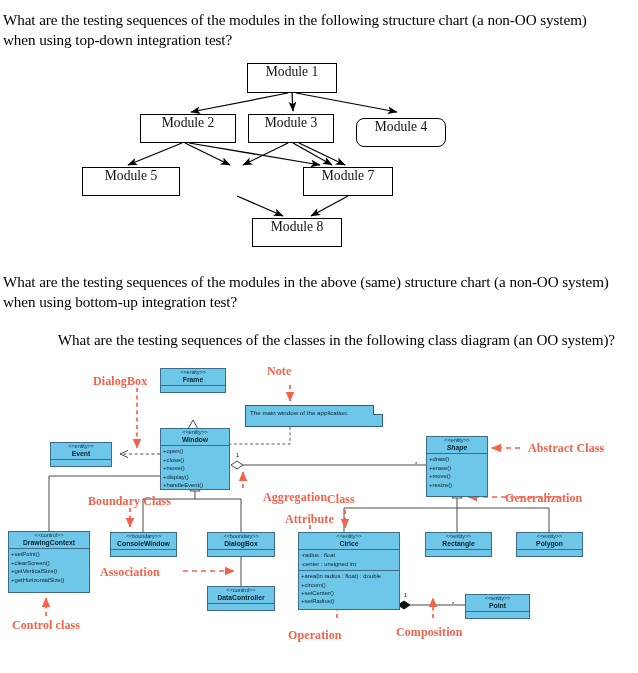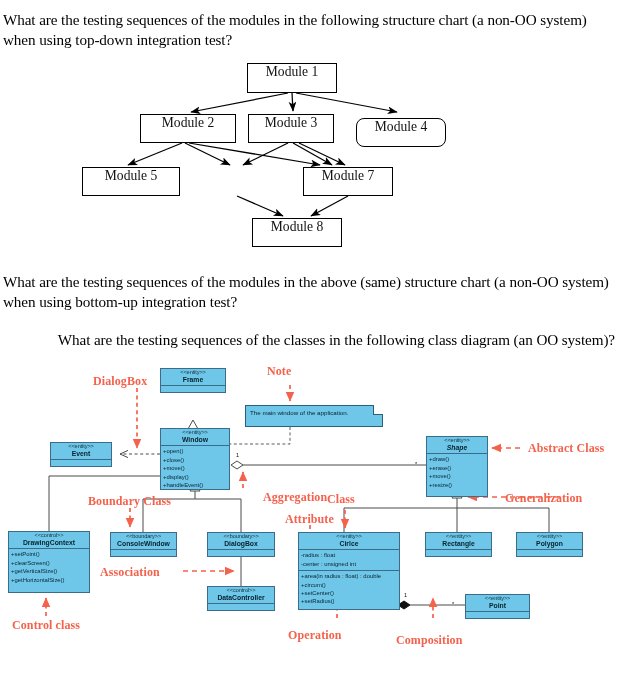--- a/index.html
+++ b/index.html
@@ -373,16 +373,16 @@
     <span class="anno" style="left:267px;top:4px;">Note</span>
     <span class="anno" style="left:528px;top:81px;">Abstract Class</span>
     <span class="anno" style="left:88px;top:134px;">Boundary Class</span>
     <span class="anno" style="left:224px;top:130px;margin-left:39px;">Aggregation</span>
     <span class="anno" style="left:327px;top:132px;">Class</span>
     <span class="anno" style="left:505px;top:131px;">Generalization</span>
     <span class="anno" style="left:285px;top:152px;">Attribute</span>
     <span class="anno" style="left:100px;top:205px;">Association</span>
     <span class="anno" style="left:12px;top:258px;">Control class</span>
     <span class="anno" style="left:288px;top:268px;">Operation</span>
-    <span class="anno" style="left:396px;top:273px;">Composition</span>
+    <span class="anno" style="left:396px;top:265px;">Composition</span>
 
   </div>
 </div>
 
 </body></html>

